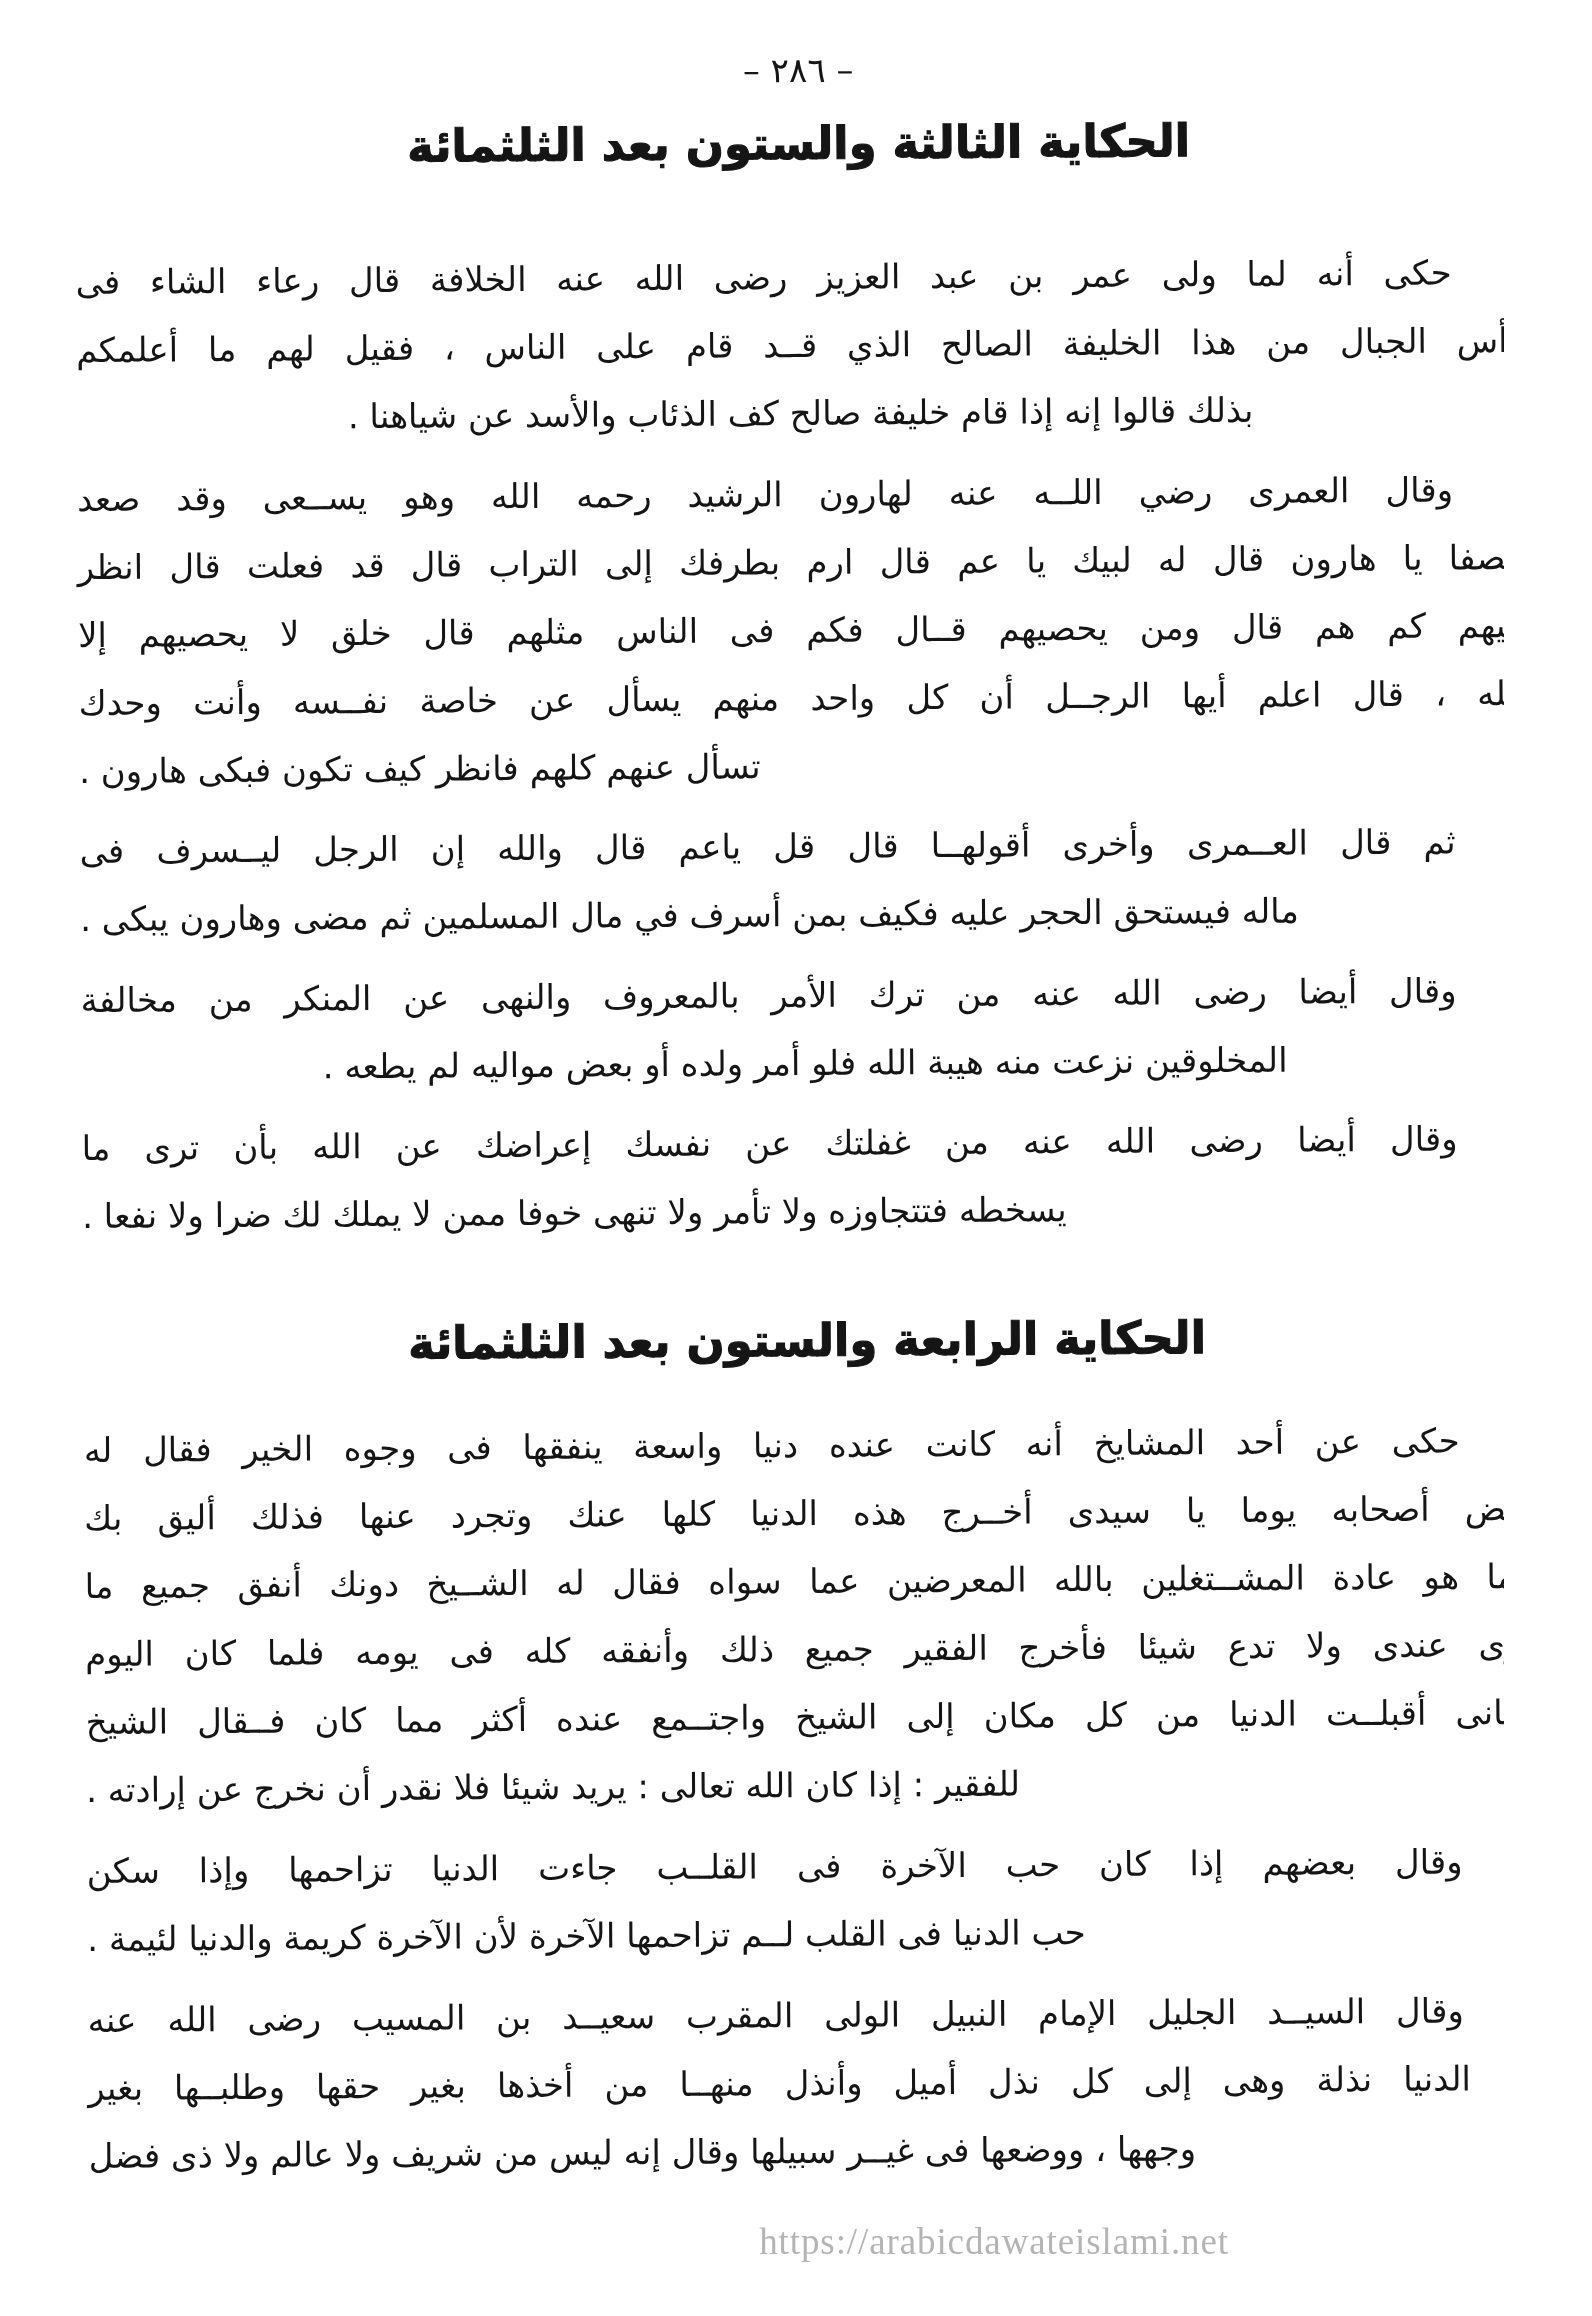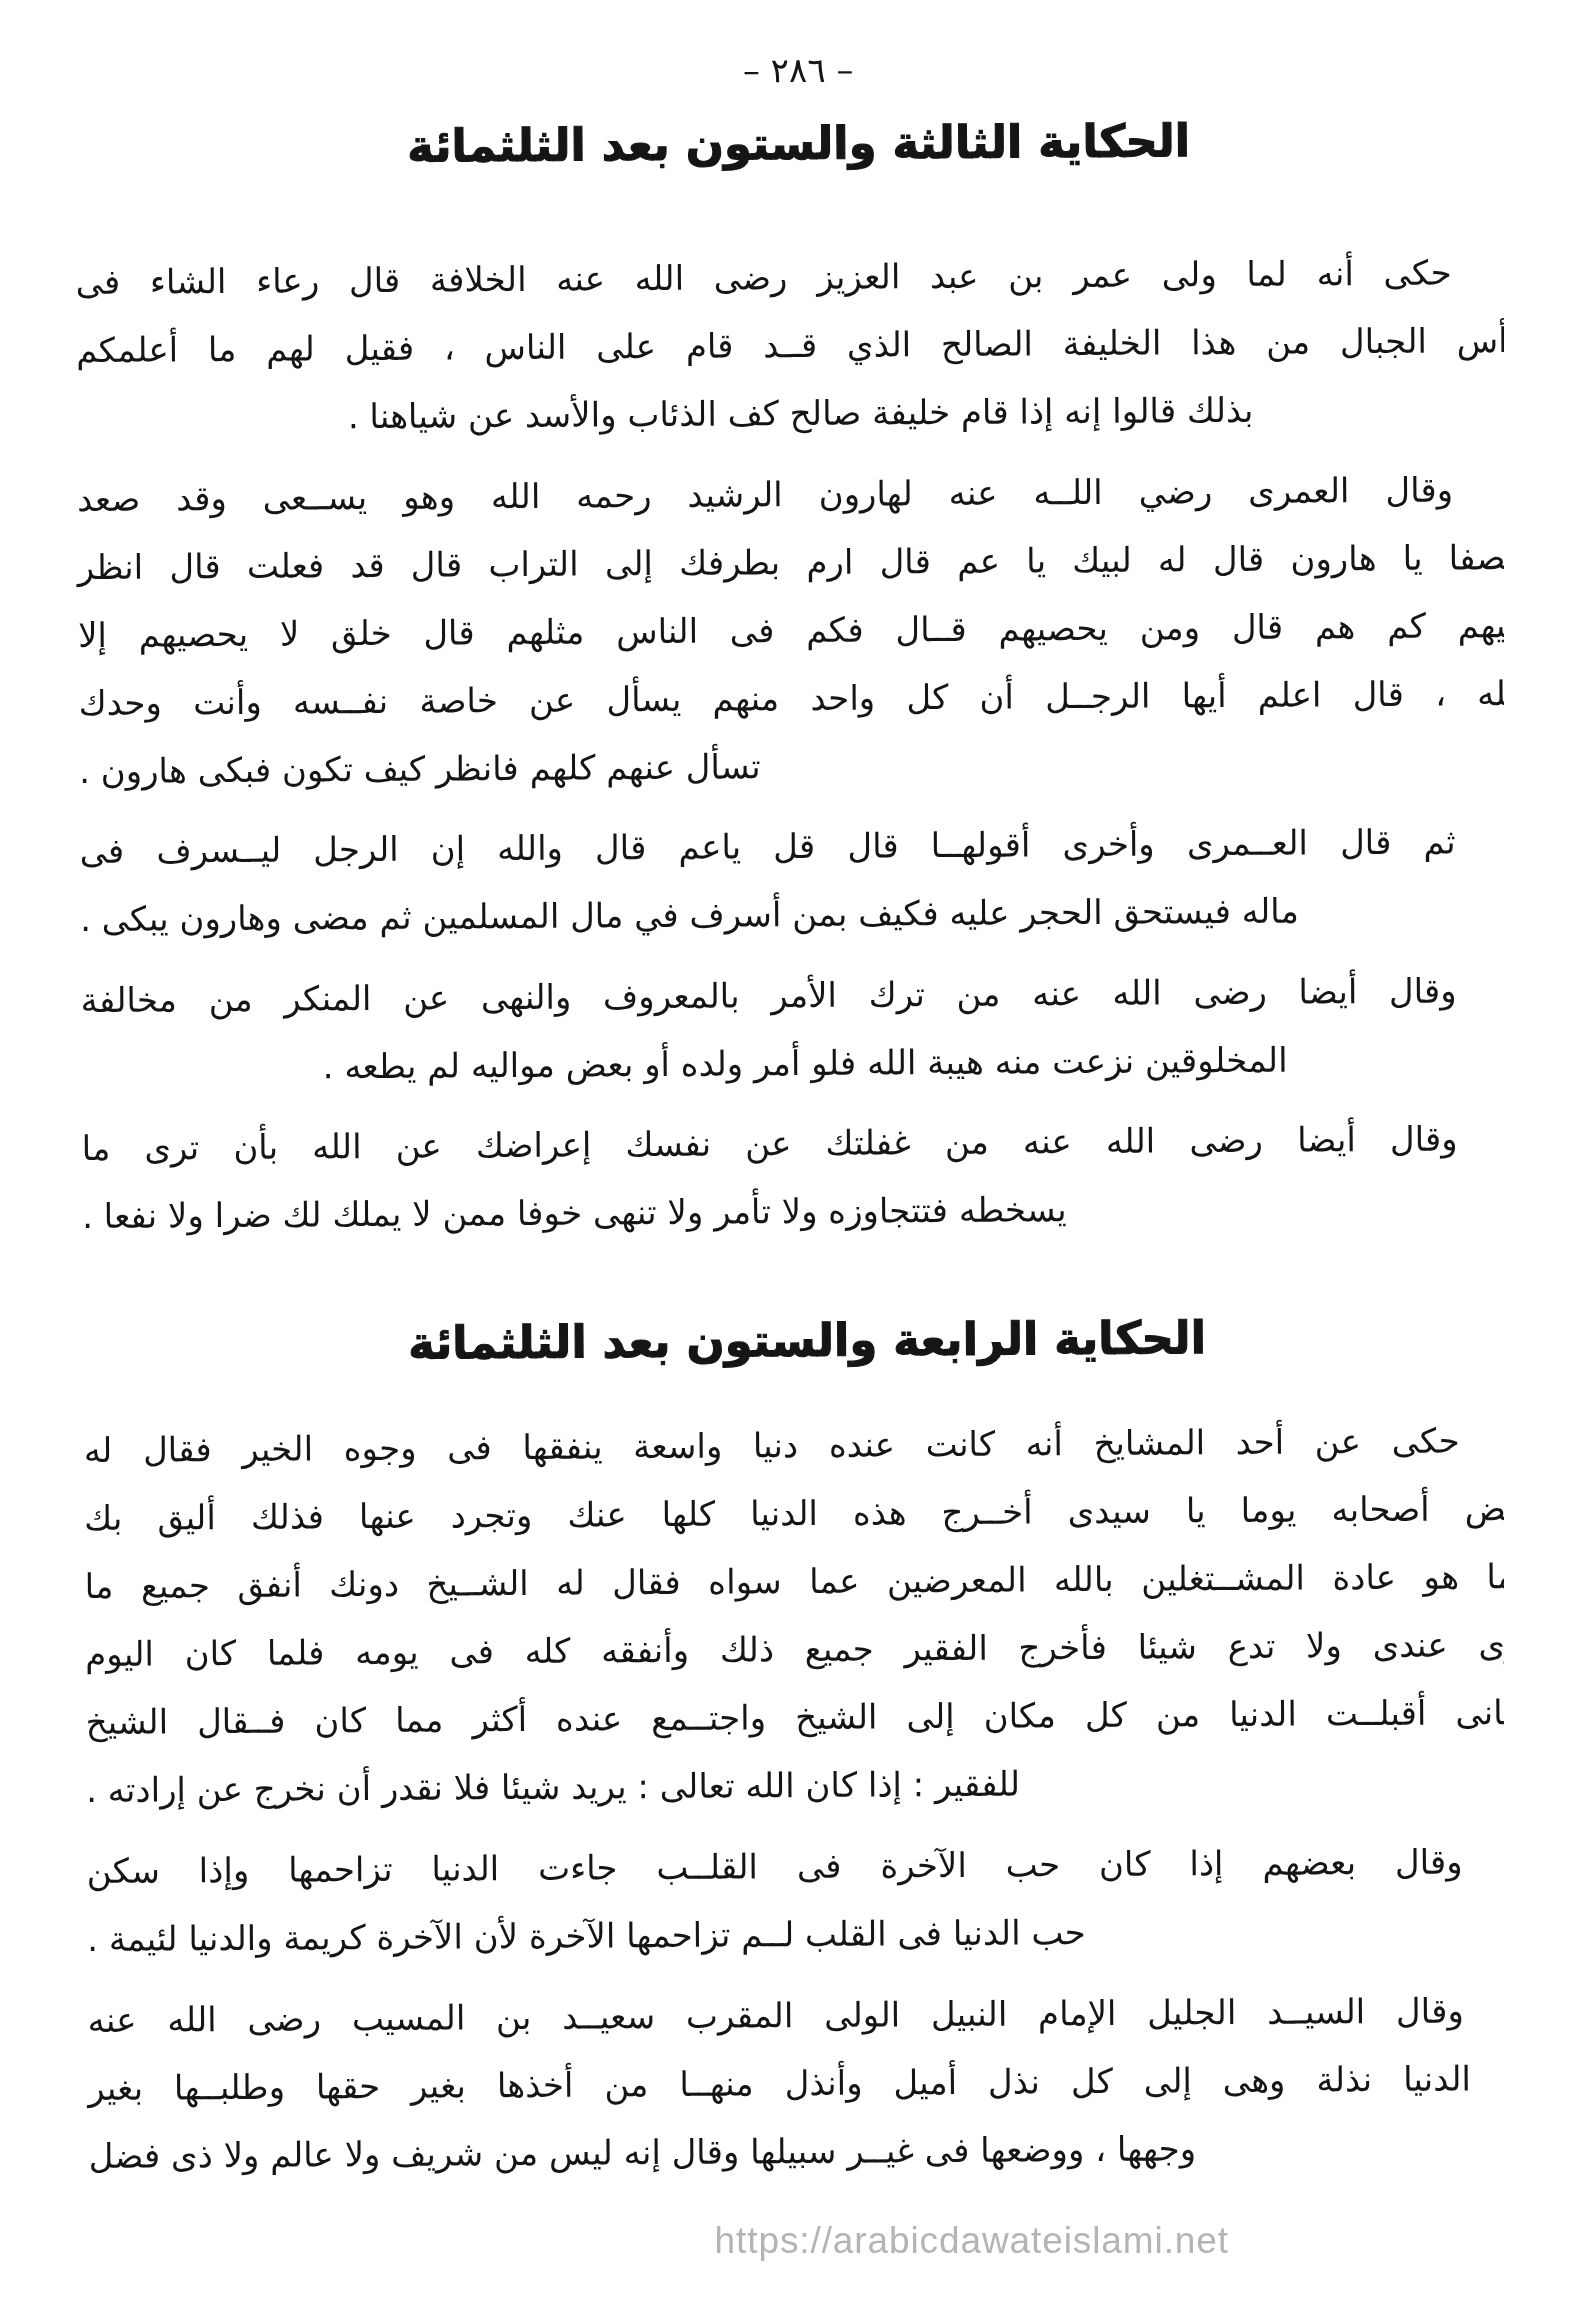--- a/index.html
+++ b/index.html
@@ -50,21 +50,21 @@
   .line.last-center { text-align-last: center; }
   .line.last-left { text-align-last: left; }
   .watermark {
     position: absolute;
     top: 2220px;
     right: 275px;
     direction: ltr;
     font-size: 37px;
     color: #b4b4b4;
     letter-spacing: 0.9px;
-    font-family: Liberation Sans, sans-serif;
+    font-family: Liberation Serif, serif;
   }
 </style>
 </head>
 <body>
 
 <div class="page">
   <div class="content">
 
     <div class="page-number">– ٢٨٦ –</div>
 

